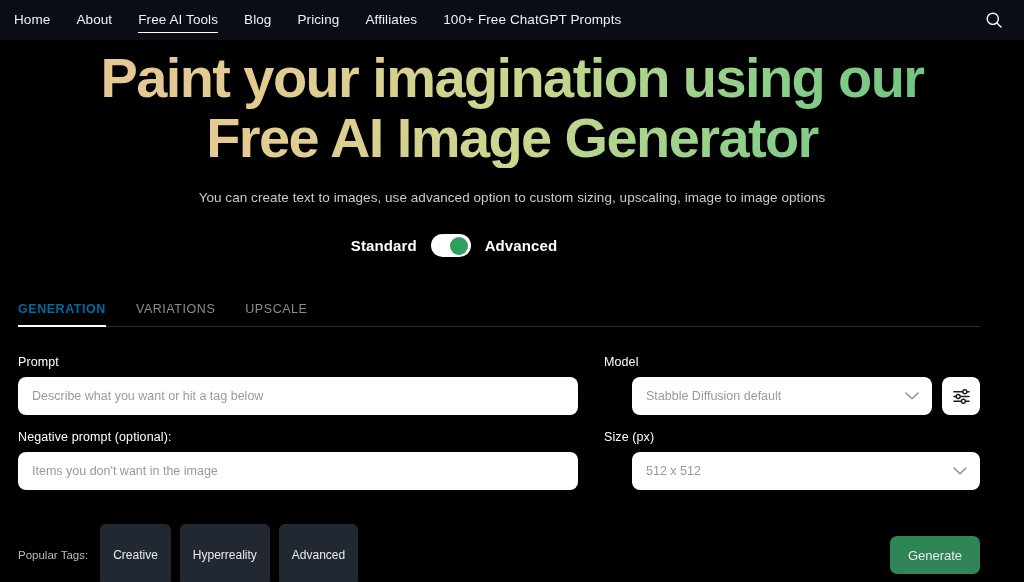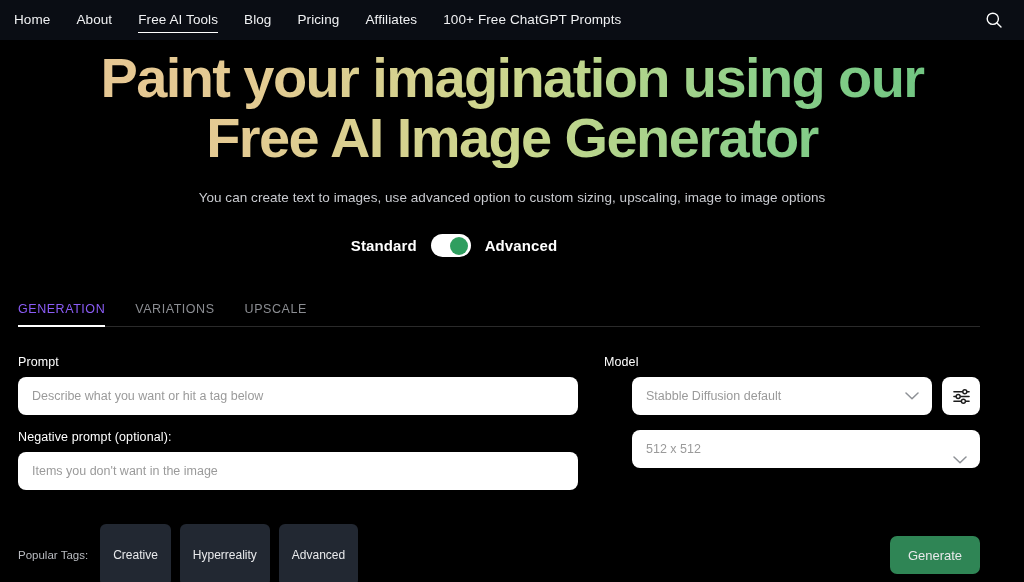--- a/index.html
+++ b/index.html
@@ -150,21 +150,21 @@
 
   .tab {
     position: relative;
     font-size: 12.5px;
     letter-spacing: 0.55px;
     color: #8b8d92;
     cursor: pointer;
     padding-bottom: 1px;
   }
 
-  .tab.active { color: #8b5cf6; }
+  .tab.active { color: #0369a1; font-weight: bold; }
 
   .tab.active::after {
     content: "";
     position: absolute;
     left: 0; right: 0;
     bottom: -10px;
     height: 2px;
     background: #ffffff;
   }
 
@@ -366,20 +366,21 @@
         </div>
       </div>
     </div>
 
     <div class="form-row">
       <div class="col">
         <label class="field-label">Negative prompt (optional):</label>
         <input class="input-box" type="text" placeholder="Items you don't want in the image" style="">
       </div>
       <div class="col-right">
+        <label class="field-label">Size (px)</label>
         <div class="select-wrap">
           <div class="select-box">512 x 512</div>
           <svg class="chevron" width="14" height="9" viewBox="0 0 14 9">
             <polyline points="1,1.5 7,7.3 13,1.5" fill="none" stroke="#8e9196" stroke-width="1.5" stroke-linecap="round" stroke-linejoin="round"></polyline>
           </svg>
         </div>
       </div>
     </div>
 
   </div>

